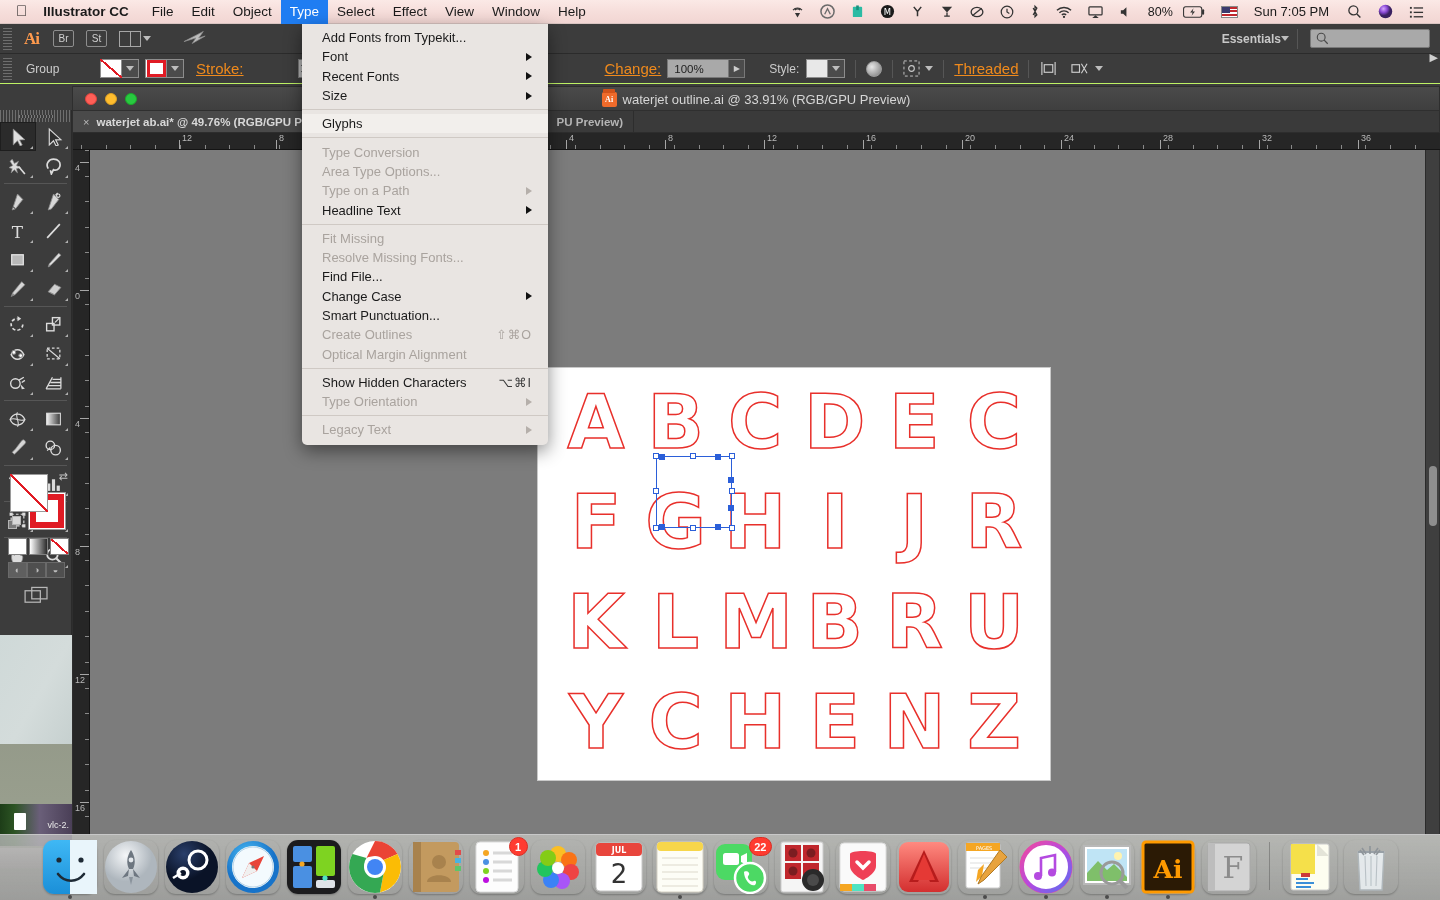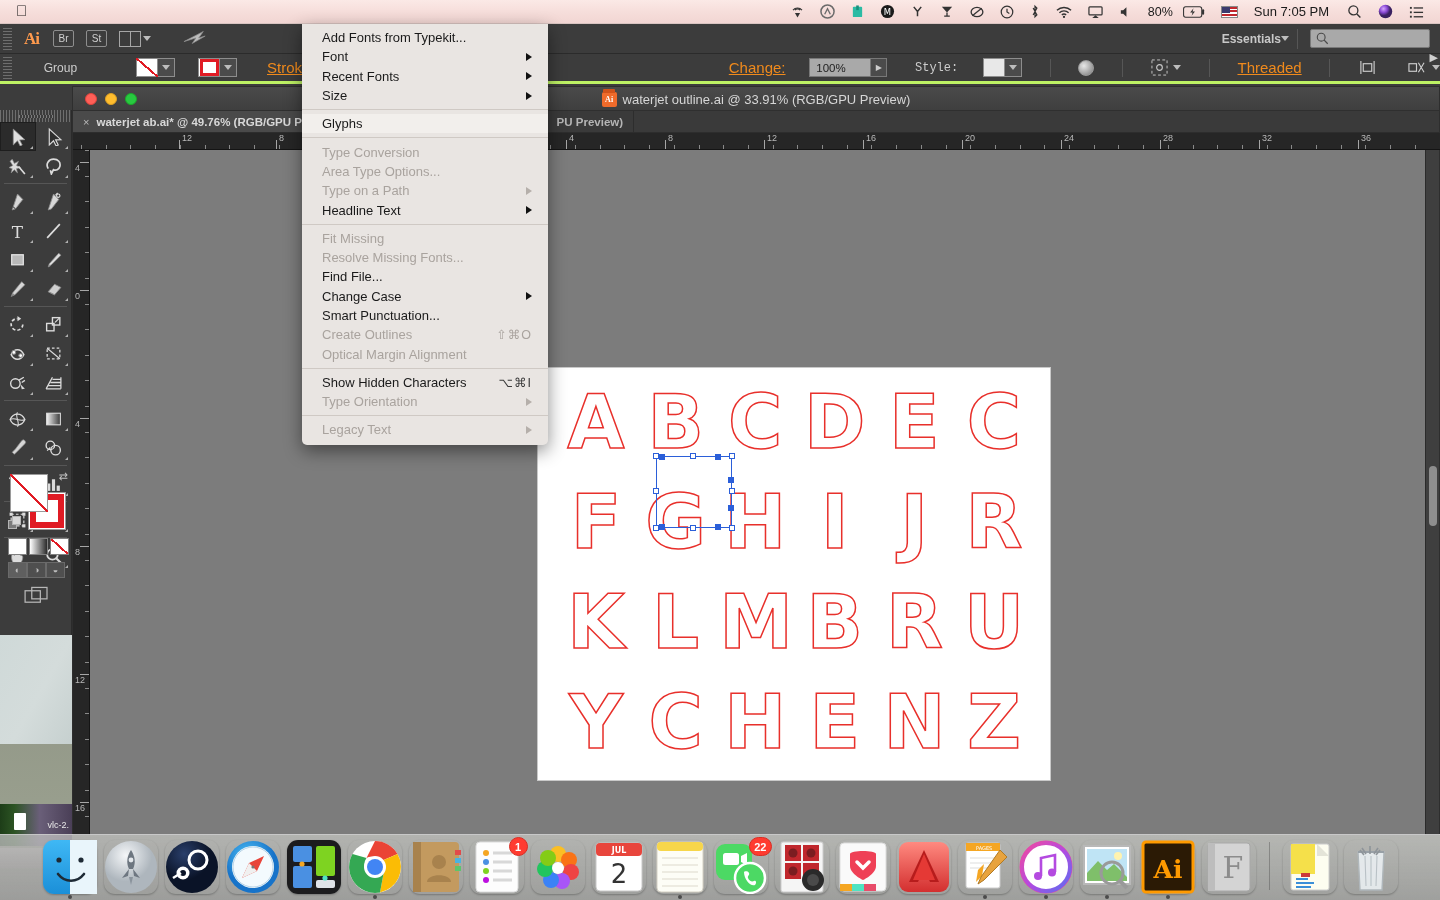--- a/index.html
+++ b/index.html
@@ -108,22 +108,22 @@
     border-right:1px solid #565656;height:20px;
   }
   .ai-search{
     width:120px;height:19px;background:#a9a9a9;border:1px solid #797979;border-radius:2px;
     margin-left:12px;display:flex;align-items:center;padding-left:5px;color:#4a4a4a;font-size:11px;
   }
 
   
   #ai-controlbar{
     position:absolute;left:0;top:30px;width:1440px;height:30px;
-    background:#3c3c3c;border-bottom:3px solid #bef264;
-    display:flex;align-items:center;font-size:12px;color:#d0d0d0;justify-content:space-between;
+    background:#3c3c3c;border-bottom:1px solid #bef264;
+    display:flex;align-items:center;font-size:12px;color:#d0d0d0;
   }
   .cb-label{ color:#cccccc; font-size:12px;}
   .swatch-wrap{ display:flex;align-items:center;margin-right:6px;}
   .swatch{
     width:22px;height:19px;border:1px solid #8d8d8d;background:#fff;position:relative;
   }
   .swatch.none:after{
     content:"";position:absolute;left:-1px;top:-1px;right:-1px;bottom:-1px;
     background:linear-gradient(to top right,transparent calc(50% - 1px),#e01b24 calc(50% - 1px),#e01b24 calc(50% + 1px),transparent calc(50% + 1px));
   }
@@ -389,20 +389,32 @@
     <div class="desk-thumb">
       <div class="pg"></div>
       <span>vlc-2.</span>
     </div>
     <div class="desk-rock"></div>
   </div>
 </div>
 
 <div id="menubar">
   <div class="apple"></div>
+  <div id="mb-items" style="display:flex;align-items:center;">
+      <div class="mb-item app">Illustrator CC</div>
+      <div class="mb-item">File</div>
+      <div class="mb-item">Edit</div>
+      <div class="mb-item">Object</div>
+      <div class="mb-item active">Type</div>
+      <div class="mb-item">Select</div>
+      <div class="mb-item">Effect</div>
+      <div class="mb-item">View</div>
+      <div class="mb-item">Window</div>
+      <div class="mb-item">Help</div>
+    </div>
   <div id="menubar-right">
     <span class="mbr">
       <svg width="13" height="15" viewBox="0 0 14 16">
           <path d="M7 14.5 L4.2 9.5 L9.8 9.5 Z" fill="#333"></path>
           <path d="M2.2 6.5 A6.2 6.2 0 0 1 11.8 6.5" stroke="#333" stroke-width="1.3" fill="none"></path>
           <path d="M4.2 4.2 A3.6 3.6 0 0 1 9.8 4.2" stroke="#333" stroke-width="1.3" fill="none" transform="translate(0,2.4)"></path>
           <circle cx="7" cy="8.6" r="0" fill="#333"></circle>
         </svg>
     </span>
     <span class="mbr">
@@ -572,21 +584,21 @@
       <div class="numfield" style="width:62px;">1 pt</div>
     </div>
 
     <div style="width:232px;"></div>
 
     <div class="stroke-link" style="margin-right:6px;">Change:</div>
     <div style="display:flex;align-items:center;">
       <div class="opacity-field">100%</div>
       <div class="opacity-arrow">▶</div>
     </div>
-    <div class="cb-label" style="margin:0 7px 0 10px;font-family:Liberation Mono, monospace;">Style:</div>
+    <div class="cb-label" style="margin:0 7px 0 24px;">Style:</div>
     <div style="display:flex;align-items:center;">
       <div class="style-swatch"></div>
       <div class="drop">
           <span class="caret"></span>
         </div>
     </div>
     <div class="vsep"></div>
     <div class="circ-icon"></div>
     <div class="vsep"></div>
     <div style="display:flex;align-items:center;gap:5px;">

